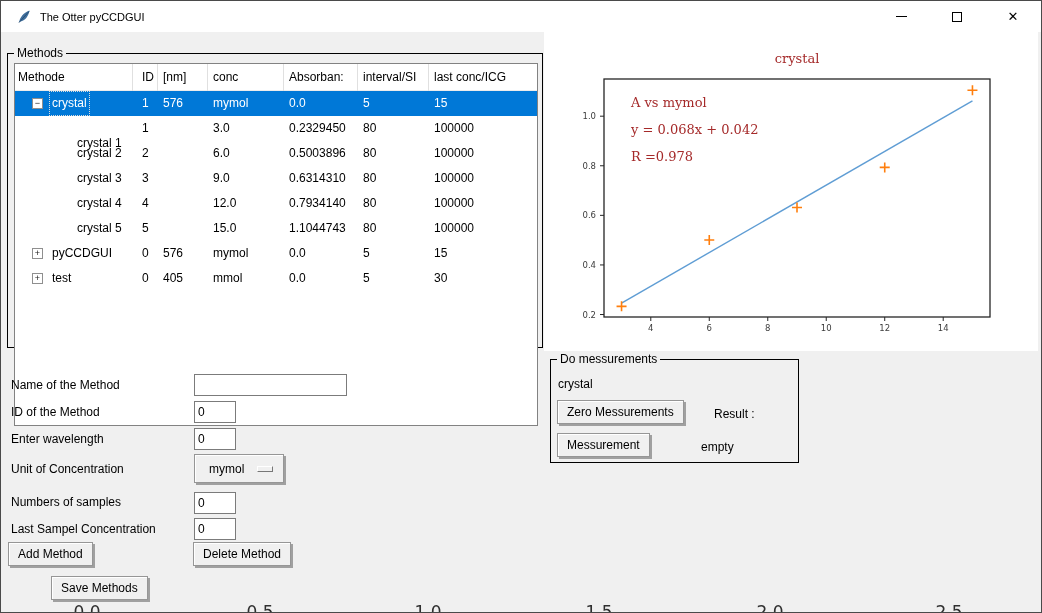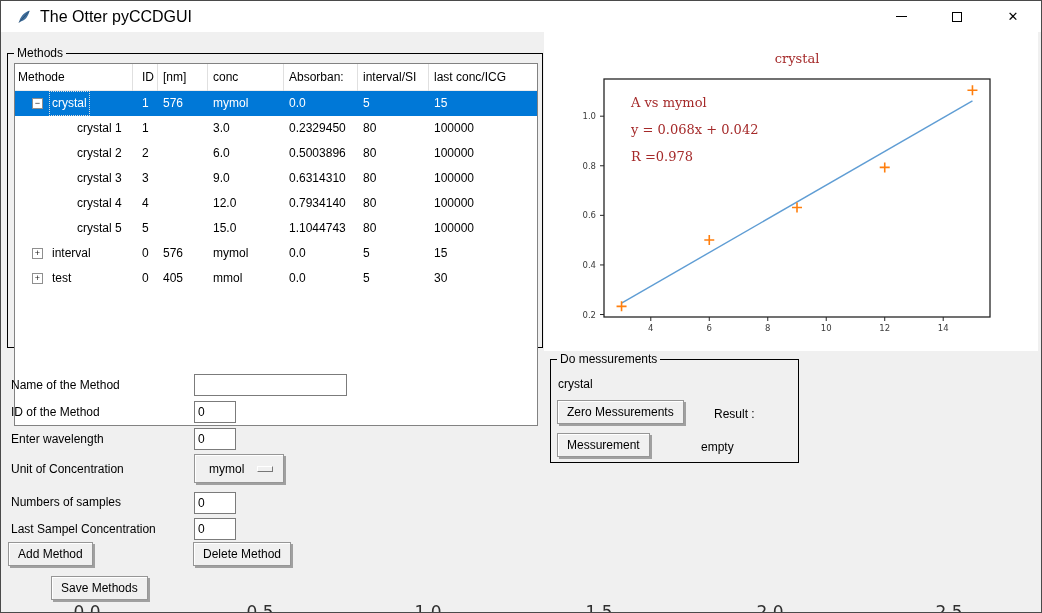--- a/index.html
+++ b/index.html
@@ -7,21 +7,21 @@
   .screen {
     position: relative; width: 1042px; height: 613px; overflow: hidden;
     background: #f0f0f0; border: 1px solid #4a4a4a;
   }
   
   .titlebar {
     position: absolute; left: 0; top: 0; width: 100%; height: 31px;
     background: #ffffff; display: flex; align-items: center;
   }
   .app-icon { margin-left: 15px; width: 16px; height: 16px; display: inline-block; }
-  .title-text { margin-left: 8px; font-size: 16px; color: #000; }
+  .title-text { margin-left: 8px; font-size: 11px; color: #000; }
   .win-controls { position: absolute; right: 0; top: 0; height: 31px; display: flex; }
   .winbtn { width: 56px; height: 31px; display: flex; align-items: center; justify-content: center; cursor: default; }
   .glyph-min { width: 11px; height: 1px; background: #000; }
   .glyph-max { width: 10px; height: 10px; border: 1px solid #000; }
   .glyph-close { font-size: 13px; color: #000; font-weight: 400; }
   
   .groupbox { position: absolute; border: 1px solid #000000; text-decoration: underline; }
   .gb-label {
     position: absolute; top: -8px; left: 6px; background: #f0f0f0;
     padding: 0 3px; font-size: 12px; color: #000; white-space: nowrap;
@@ -162,21 +162,21 @@
             <div class="expander" style="left: 17px;">−</div>
             <span class="row-label" style="left: 34px; padding: 0px 3px;">crystal</span>
             <div class="tcell" style="left: 118px; width: 25px; padding-left: 9px;">1</div>
             <div class="tcell" style="left: 143px; width: 50px;">576</div>
             <div class="tcell" style="left: 193px; width: 76px;">mymol</div>
             <div class="tcell" style="left: 269px; width: 74px;">0.0</div>
             <div class="tcell" style="left: 343px; width: 71px;">5</div>
             <div class="tcell" style="left: 414px; width: 110px;">15</div>
           </div>
           <div class="tree-row">
-            <span class="row-label" style="left: 59px; padding: 0px 3px;">crystal 1</span>
+            <span class="row-label" style="left: 59px; padding: 15px 3px;">crystal 1</span>
             <div class="tcell" style="left: 118px; width: 25px; padding-left: 9px;">1</div>
             <div class="tcell" style="left: 143px; width: 50px;"></div>
             <div class="tcell" style="left: 193px; width: 76px;">3.0</div>
             <div class="tcell" style="left: 269px; width: 74px;">0.2329450</div>
             <div class="tcell" style="left: 343px; width: 71px;">80</div>
             <div class="tcell" style="left: 414px; width: 110px;">100000</div>
           </div>
           <div class="tree-row">
             <span class="row-label" style="left: 59px; padding: 0px 3px;">crystal 2</span>
             <div class="tcell" style="left: 118px; width: 25px; padding-left: 9px;">2</div>
@@ -208,21 +208,21 @@
             <span class="row-label" style="left: 59px; padding: 0px 3px;">crystal 5</span>
             <div class="tcell" style="left: 118px; width: 25px; padding-left: 9px;">5</div>
             <div class="tcell" style="left: 143px; width: 50px;"></div>
             <div class="tcell" style="left: 193px; width: 76px;">15.0</div>
             <div class="tcell" style="left: 269px; width: 74px;">1.1044743</div>
             <div class="tcell" style="left: 343px; width: 71px;">80</div>
             <div class="tcell" style="left: 414px; width: 110px;">100000</div>
           </div>
           <div class="tree-row">
             <div class="expander" style="left: 17px;">+</div>
-            <span class="row-label" style="left: 34px; padding: 0px 3px;">interval</span>
+            <span class="row-label" style="left: 34px; padding: 0px 3px;">pyCCDGUI</span>
             <div class="tcell" style="left: 118px; width: 25px; padding-left: 9px;">0</div>
             <div class="tcell" style="left: 143px; width: 50px;">576</div>
             <div class="tcell" style="left: 193px; width: 76px;">mymol</div>
             <div class="tcell" style="left: 269px; width: 74px;">0.0</div>
             <div class="tcell" style="left: 343px; width: 71px;">5</div>
             <div class="tcell" style="left: 414px; width: 110px;">15</div>
           </div>
           <div class="tree-row">
             <div class="expander" style="left: 17px;">+</div>
             <span class="row-label" style="left: 34px; padding: 0px 3px;">test</span>

